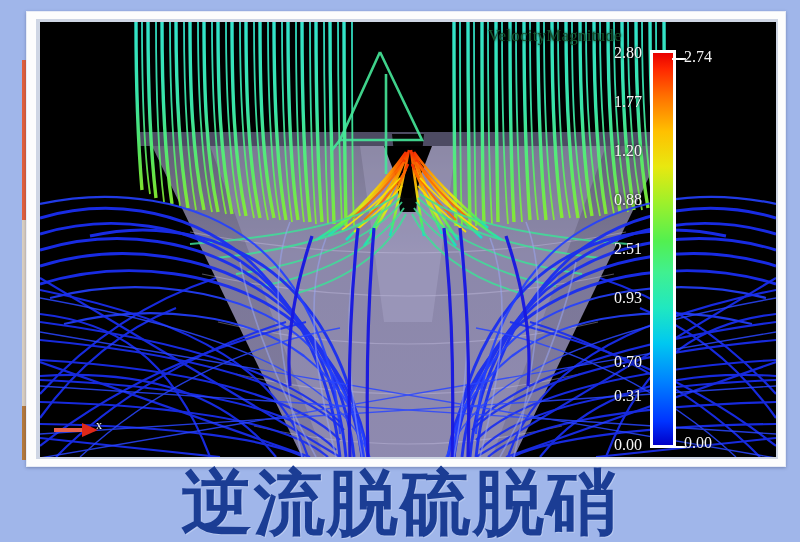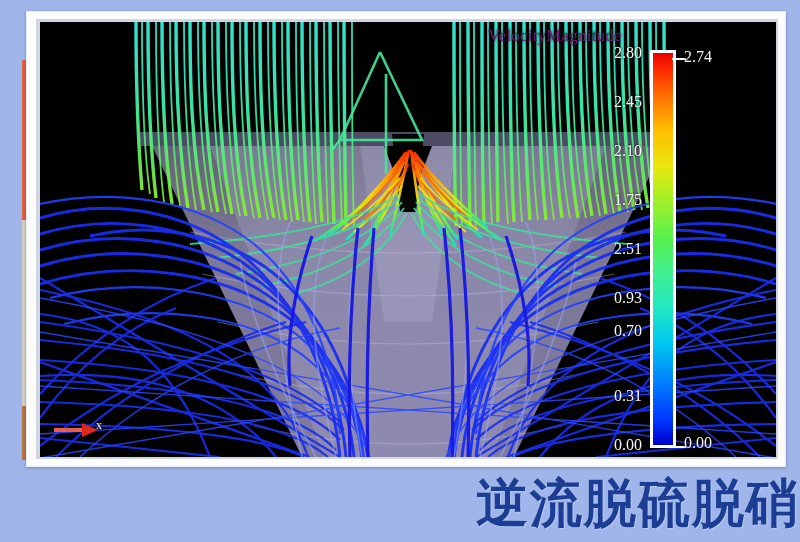--- a/index.html
+++ b/index.html
@@ -42,21 +42,21 @@
   .strip-red{left:22px;top:60px;height:160px;background:#e2603c;}
   .strip-tan{left:22px;top:220px;height:186px;background:#d9cfc2;}
   .strip-brown{left:22px;top:406px;height:54px;background:#b4793c;}
   .strip-white{left:27px;top:22px;height:438px;width:8px;background:#fafafa;}
   .strip-grey{left:34px;top:22px;height:10px;width:6px;background:#b9c2ca;}
 
   
   .legend{position:absolute;left:0;top:0;width:100%;height:100%;pointer-events:none;}
   .legend-title{
     position:absolute;left:488px;top:26px;
-    color:#701a75;font-size:17px;letter-spacing:.2px;
+    color:#14532d;font-size:17px;letter-spacing:.2px;
     text-shadow:0 0 3px #000;white-space:nowrap;
   }
   .cbar-wrap{position:absolute;left:650px;top:50px;width:26px;height:398px;}
   .cbar{
     position:absolute;left:0;top:0;width:26px;height:398px;
     border:3px solid #ffffff;box-sizing:border-box;
     background:linear-gradient(to top,
       #0000c8 0%,
       #0033ff 6%,
       #0080ff 16%,
@@ -89,25 +89,25 @@
   
   .axis-ind{position:absolute;left:12px;top:394px;width:60px;height:28px;}
   .axis-label{
     position:absolute;left:44px;top:2px;color:#ffffff;font-size:12px;
     font-family:"Liberation Serif",serif;text-shadow:0 0 2px #000;
   }
 
   
   .caption{
     position:absolute;left:0;top:472px;width:800px;
-    text-align:right;
+    text-align:center;
     color:#1b3d94;
     font-family:"DejaVu Sans",sans-serif;
     font-weight:bold;
-    font-size:52px;
+    font-size:71px;
     letter-spacing:2px;
     line-height:62px;
     text-shadow:1px 1px 0 rgba(255,255,255,.25);
   }
 </style>
 </head>
 <body>
 
 <div id="root">
 
@@ -390,26 +390,26 @@
       <span class="axis-label">x</span>
     </div>
   </div>
 
   <div class="legend">
 
     <div class="legend-title">VelocityMagnitude</div>
 
     <div class="tick-col">
       <span class="tick-label" style="top:-6px">2.80</span>
-      <span class="tick-label" style="top:43px">2.45</span>
-      <span class="tick-label" style="top:92px">2.10</span>
-      <span class="tick-label" style="top:141px">1.75</span>
+      <span class="tick-label" style="top:43px">1.77</span>
+      <span class="tick-label" style="top:92px">1.20</span>
+      <span class="tick-label" style="top:141px">0.88</span>
       <span class="tick-label" style="top:190px">2.51</span>
       <span class="tick-label" style="top:239px">0.93</span>
-      <span class="tick-label" style="top:272px">0.70</span>
+      <span class="tick-label" style="top:303px">0.70</span>
       <span class="tick-label" style="top:337px">0.31</span>
       <span class="tick-label" style="top:386px">0.00</span>
     </div>
 
     <div class="cbar-wrap">
       <div class="cbar"></div>
     </div>
 
     <div class="range-tick" style="top:58px"></div>
     <div class="range-max">2.74</div>

